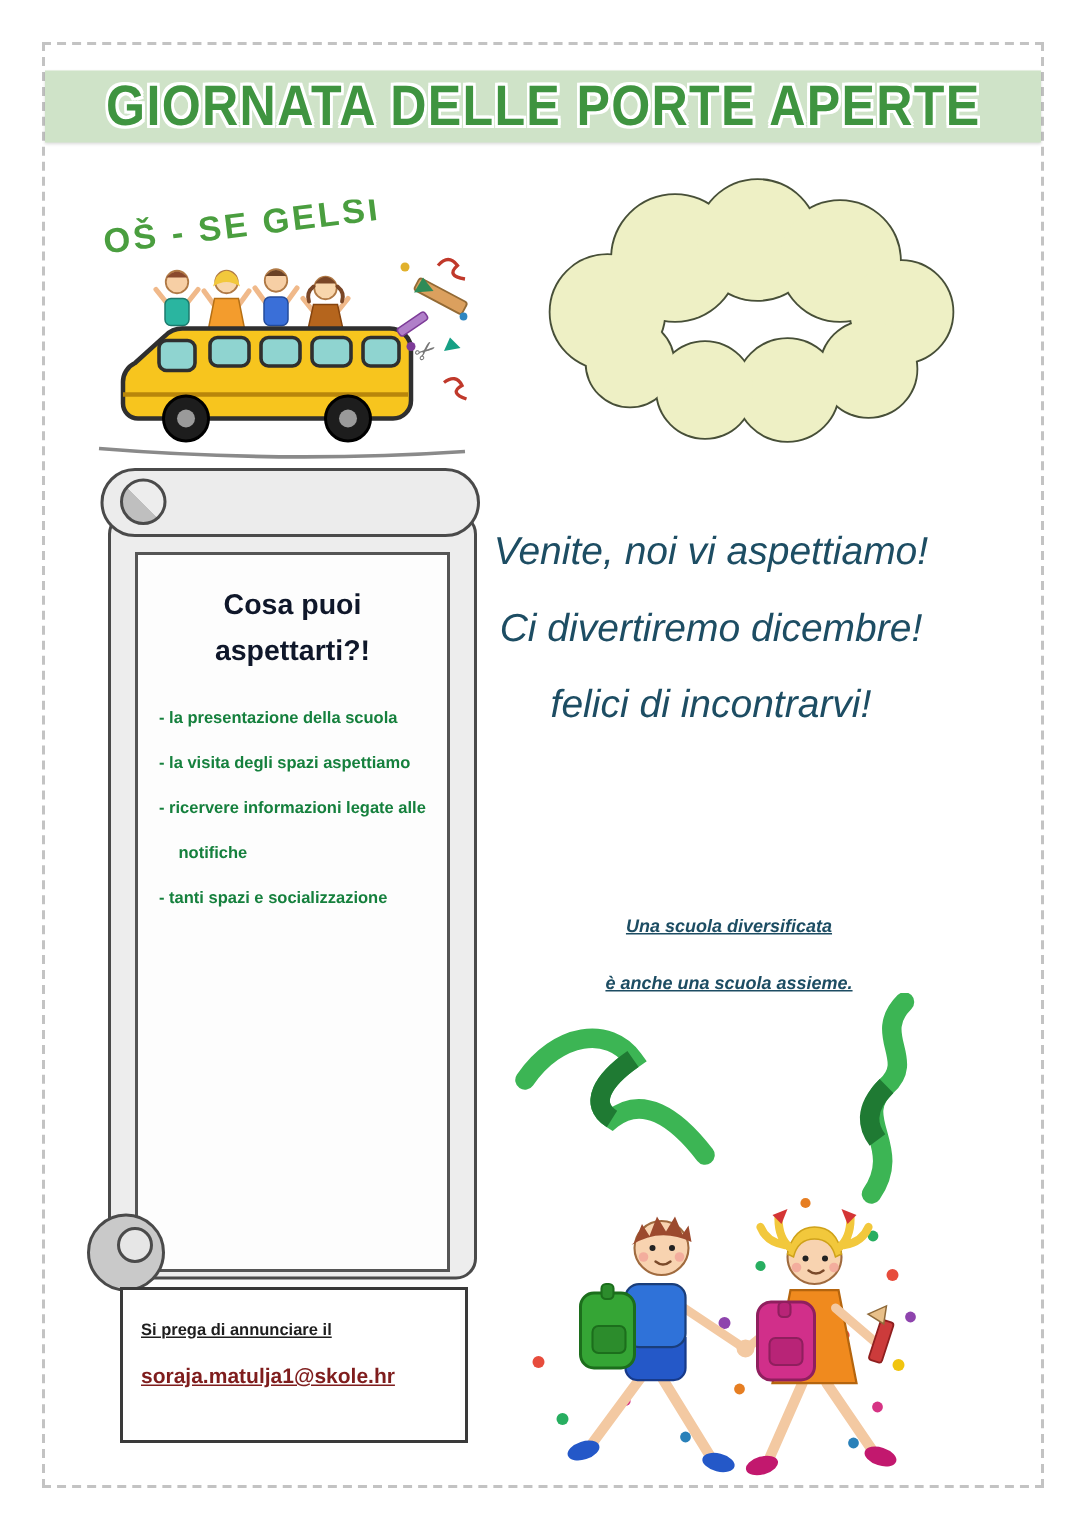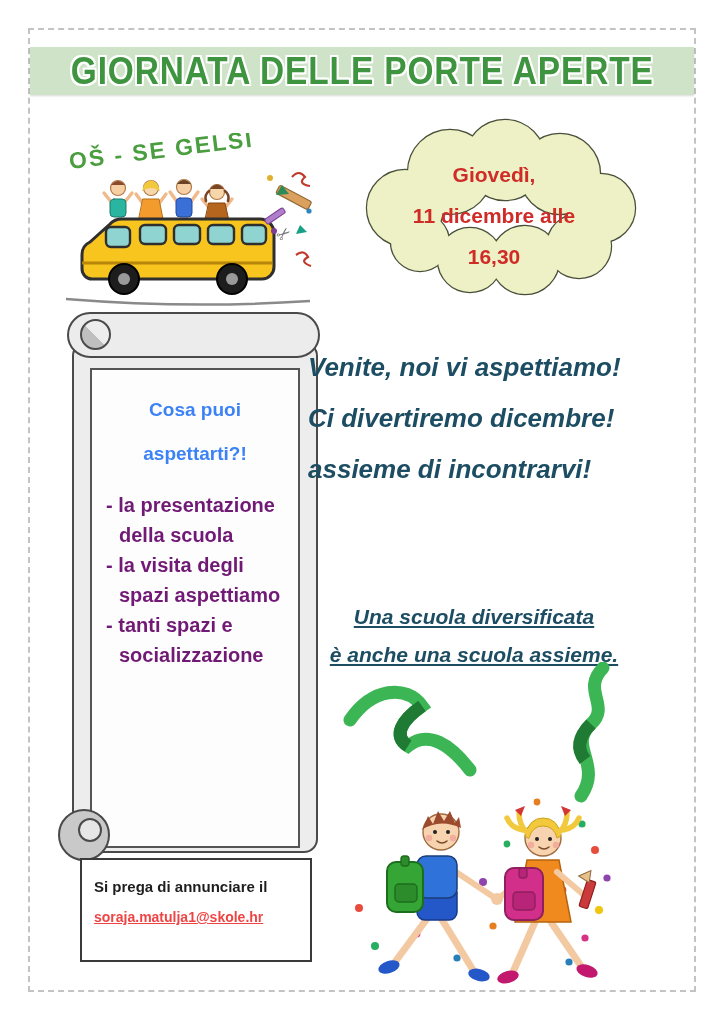--- a/index.html
+++ b/index.html
@@ -60,53 +60,53 @@
   }
   .scroll-bottom-curl::after {
     content:""; position:absolute; right:6px; top:7px; width:20px; height:20px;
     border-radius:50%; border:2px solid #4a4a4a; background:#e6e6e6;
   }
   .scroll-inner {
     position:absolute; left:16px; top:24px; width:210px; height:480px;
     background:#fdfdfd; border:2px solid #555; padding:12px 14px 10px 14px;
   }
   .scroll-heading {
-    color:#3b82f6; font-weight:800; font-size:19px; line-height:44px;
+    color:#0f172a; font-weight:800; font-size:19px; line-height:31px;
     text-align:center; margin:6px 8px 14px 8px;
   }
   .scroll-item {
-    font-weight:700; color:#701a75; font-size:20px; line-height:30px;
+    font-weight:700; color:#15803d; font-size:11px; line-height:30px;
     padding-left:13px; text-indent:-13px;
   }
   .scroll-item::before { content:"- "; }
   
   .invitation {
-    position:absolute; left:308px; top:342px; width:388px; text-align:left;
-    color:#1d4d63; font-weight:700; font-style:italic;
+    position:absolute; left:280px; top:342px; width:388px; text-align:center;
+    color:#1d4d63; font-weight:400; font-style:italic;
   }
   .invitation .line { font-size:26px; line-height:51px; }
   .slogan {
-    position:absolute; left:304px; top:598px; width:340px; text-align:center;
-    color:#1d4d63; font-weight:700; font-style:italic; font-size:21px; line-height:38px;
+    position:absolute; left:316px; top:598px; width:340px; text-align:center;
+    color:#1d4d63; font-weight:700; font-style:italic; font-size:12px; line-height:38px;
   }
   .slogan .line { text-decoration:underline; }
   
   .ribbon-left  { position:absolute; left:342px; top:668px; width:140px; height:135px; }
   .ribbon-right { position:absolute; left:523px; top:662px; width:95px; height:142px; }
   .kids-wrap    { position:absolute; left:337px; top:786px; width:288px; height:205px; }
   
   .contact-box {
     position:absolute; left:80px; top:858px; width:232px; height:104px;
     background:#fff; border:2px solid #3a3a3a; padding:12px 12px;
   }
   .contact-box .line {
-    font-weight:700; color:#1e1e1e; font-size:15px; line-height:30px; white-space:nowrap;
+    font-weight:700; color:#1e1e1e; font-size:11px; line-height:30px; white-space:nowrap;text-decoration:underline;
   }
   .contact-box .email {
-    font-weight:700; color:#ef4444; font-size:14px; line-height:30px;
+    font-weight:700; color:#7f1d1d; font-size:14px; line-height:30px;
     text-decoration:underline; white-space:nowrap; cursor:pointer;
   }
 </style>
 </head>
 <body>
 
 <div class="page">
   <div class="stitch-border"></div>
 
   <div class="title-bar">
@@ -193,46 +193,42 @@
           <circle cx="107" cy="62" r="42"></circle>
         <circle cx="162" cy="50" r="40"></circle>
           <circle cx="217" cy="64" r="40"></circle>
         <circle cx="258" cy="98" r="34"></circle>
           <circle cx="236" cy="136" r="32"></circle>
         <circle cx="182" cy="150" r="34"></circle>
           <circle cx="127" cy="150" r="32"></circle>
         <circle cx="77" cy="132" r="29"></circle>
       </g>
     </svg>
-    <div class="cloud-text">
-      <div>Giovedì,</div>
-      <div>11 dicembre alle</div>
-      <div>16,30</div>
-    </div>
   </div>
 
   <div class="scroll-wrap">
     <div class="scroll-body">
       <div class="scroll-inner">
         <div class="scroll-heading">Cosa puoi aspettarti?!</div>
         <div class="scroll-item">la presentazione della scuola</div>
         <div class="scroll-item">la visita degli spazi aspettiamo</div>
+        <div class="scroll-item">ricervere informazioni legate alle notifiche</div>
         <div class="scroll-item">tanti spazi e socializzazione</div>
       </div>
       <div class="scroll-bottom-curl"></div>
     </div>
     <div class="scroll-roll">
       <div class="scroll-roll-curl"></div>
     </div>
   </div>
 
   <div class="invitation">
     <div class="line">Venite, noi vi aspettiamo!</div>
     <div class="line">Ci divertiremo dicembre!</div>
-    <div class="line">assieme di incontrarvi!</div>
+    <div class="line">felici di incontrarvi!</div>
   </div>
 
   <div class="slogan">
     <div class="line">Una scuola diversificata</div>
     <div class="line">è anche una scuola assieme.</div>
   </div>
 
   <div class="ribbon-left">
     <svg width="140" height="135" viewBox="0 0 140 135">
       <path d="M8,52 C30,20 64,16 80,38 C60,52 50,68 66,78 C86,62 108,76 128,102" stroke="#3cb554" stroke-width="13" fill="none" stroke-linecap="round"></path>

